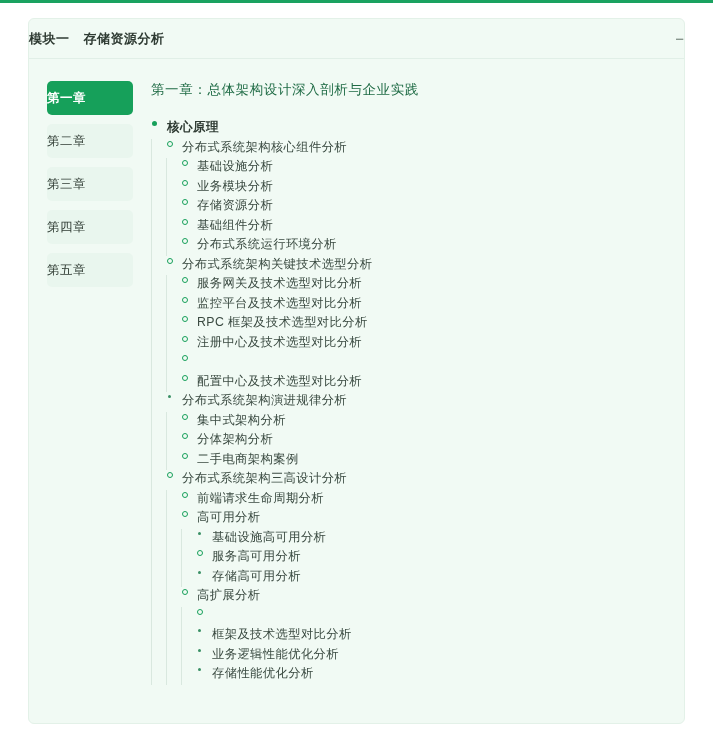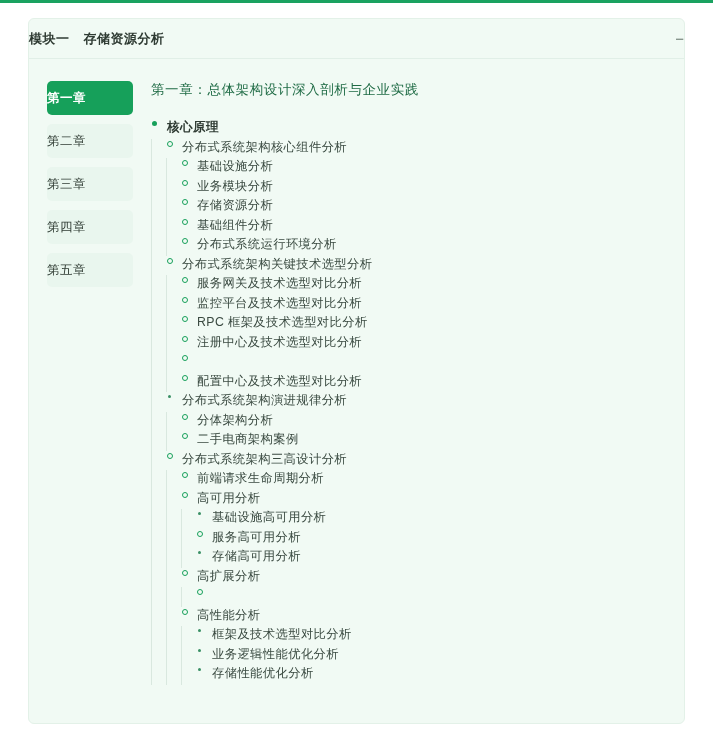--- a/index.html
+++ b/index.html
@@ -301,20 +301,26 @@
                   </li>
                   <li class="node">
                     <div class="node-row">
                       <span class="bullet dot"></span>
                       <span>分布式系统架构演进规律分析</span>
                     </div>
                     <ul class="tree">
                       <li class="node">
                         <div class="node-row">
                           <span class="bullet hollow"></span>
+                          <span>集中式架构分析</span>
+                        </div>
+                      </li>
+                      <li class="node">
+                        <div class="node-row">
+                          <span class="bullet hollow"></span>
                           <span>分体架构分析</span>
                         </div>
                       </li>
                       <li class="node">
                         <div class="node-row">
                           <span class="bullet hollow"></span>
                           <span>二手电商架构案例</span>
                         </div>
                       </li>
                     </ul>
@@ -364,24 +370,20 @@
                         </div>
                         <ul class="tree">
                           <li class="node">
                             <div class="node-row">
                               <span class="bullet hollow"></span>
                             </div>
                           </li>
                         </ul>
                       </li>
                       <li class="node">
-                        <div class="node-row">
-                          <span class="bullet hollow"></span>
-                          <span>高性能分析</span>
-                        </div>
                         <ul class="tree">
                           <li class="node">
                             <div class="node-row">
                               <span class="bullet dot"></span>
                               <span>框架及技术选型对比分析</span>
                             </div>
                           </li>
                           <li class="node">
                             <div class="node-row">
                               <span class="bullet dot"></span>

